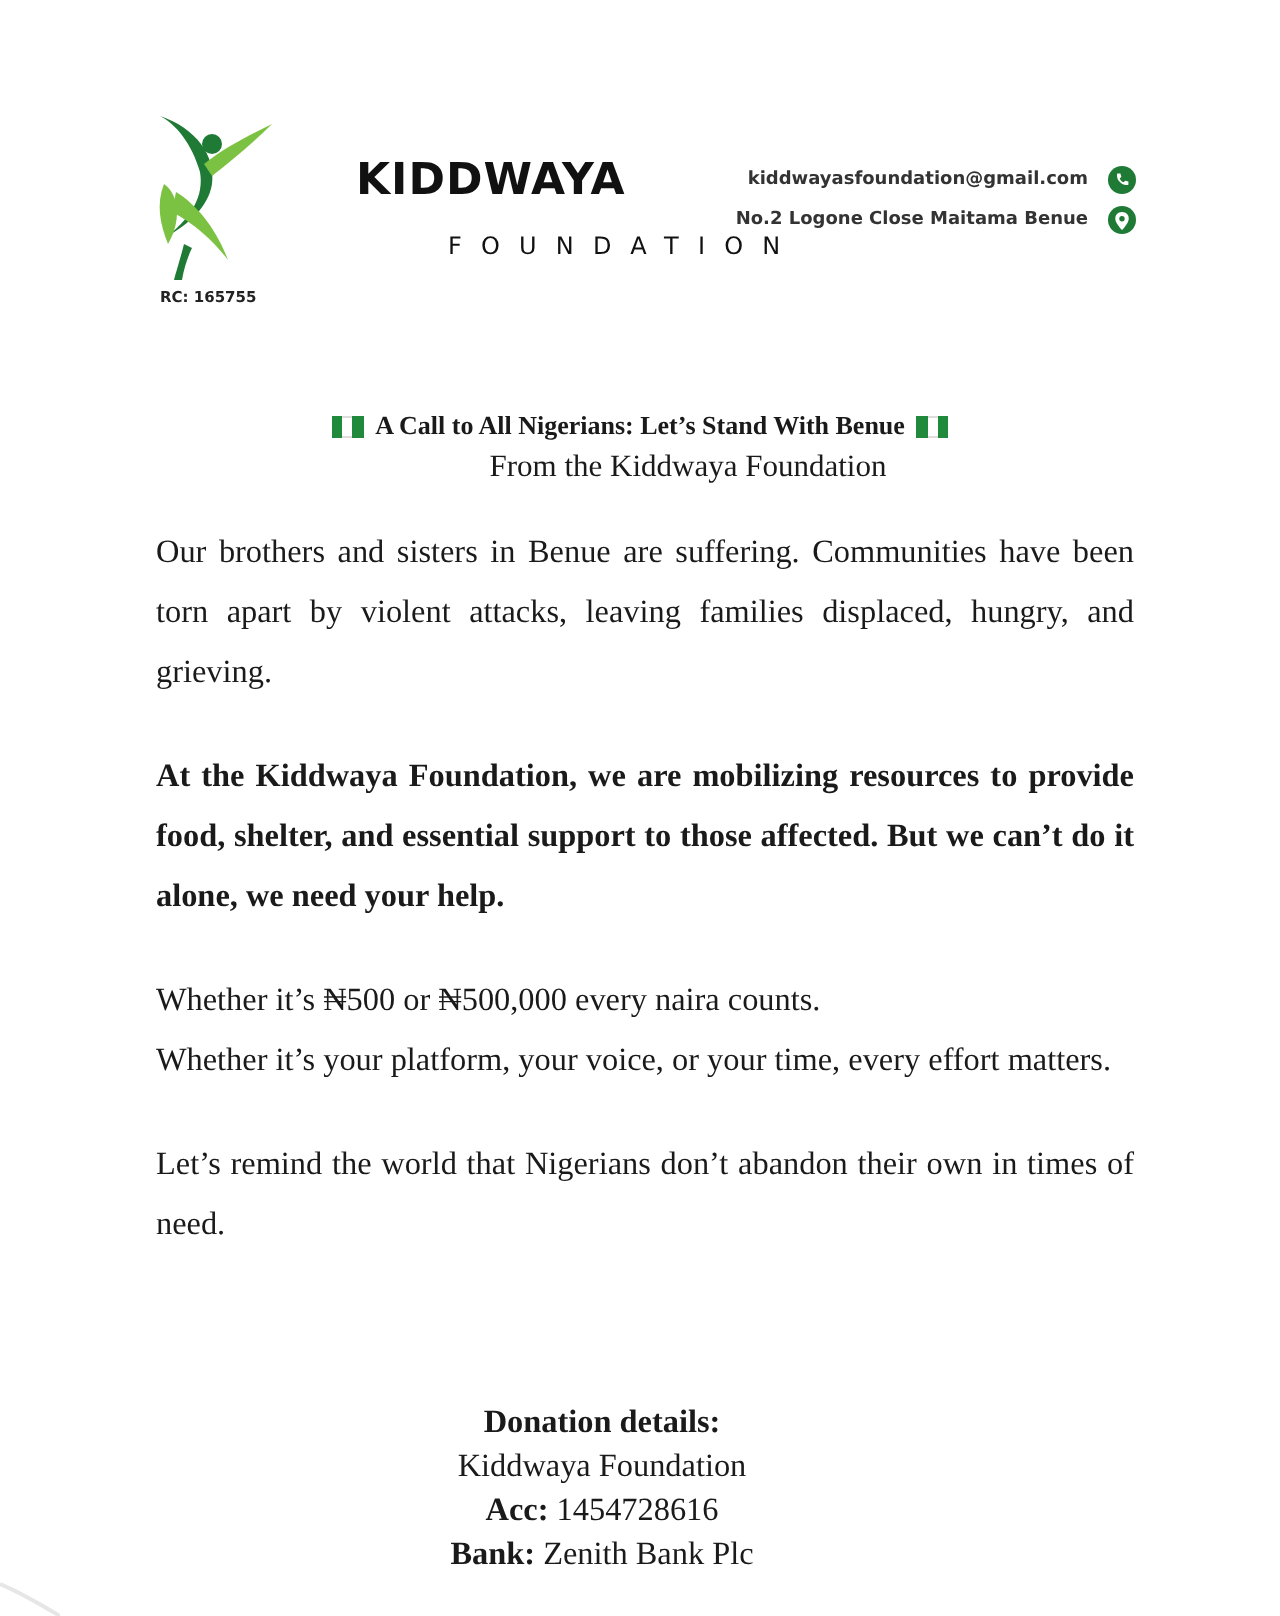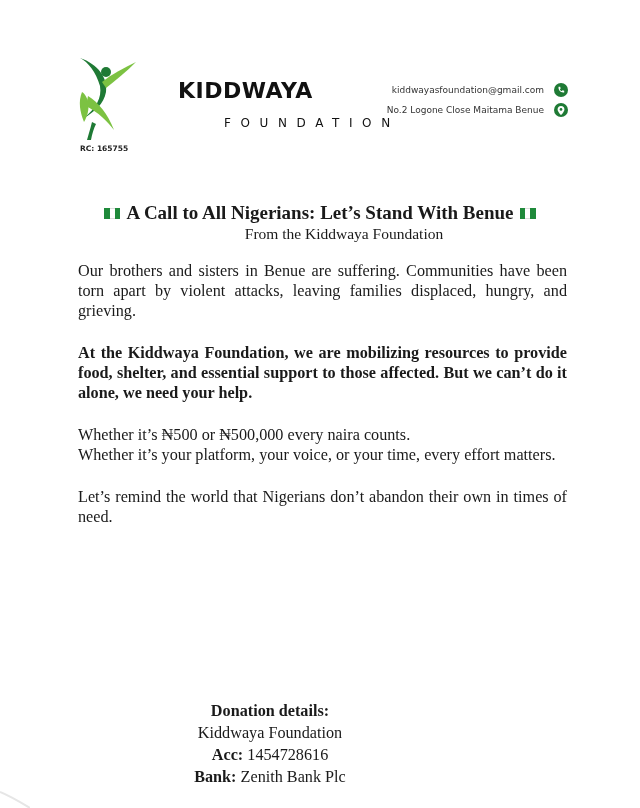--- a/index.html
+++ b/index.html
@@ -15,40 +15,40 @@
     letter-spacing: 0.5px; color: #111;
   }
   .brand-sub {
     position: absolute; left: 110px; top: 68px;
     font-family: "DejaVu Sans", sans-serif; font-size: 12px; letter-spacing: 9.6px; color: #111; margin-left: 44px;
   }
   .rc {
     position: absolute; left: 80px; top: 144px;
     font-family: "DejaVu Sans", sans-serif; font-weight: bold; font-size: 7.5px; color: #222;
   }
-  .contact { position: absolute; right: 72px; top: 80px; text-align: right; }
+  .contact { position: absolute; right: 72px; top: 80px; text-align: right; font-weight: bold; }
   .contact-row {
     display: flex; align-items: center; justify-content: flex-end;
     font-family: "DejaVu Sans", sans-serif; font-size: 9px; color: #333; height: 20px;
   }
   .contact-row .icon {
     width: 14px; height: 14px; border-radius: 50%; background: #1f7a35;
     margin-left: 10px; display: inline-flex; align-items: center; justify-content: center;
   }
   .heading { position: absolute; left: 0; width: 640px; top: 203px; text-align: center; }
-  .title { font-weight: bold; font-size: 19px; line-height: 20px; display: flex; justify-content: center; align-items: center; gap: 6px; }
+  .title { font-weight: bold; font-size: 13px; line-height: 20px; display: flex; justify-content: center; align-items: center; gap: 6px; }
   .subtitle { font-size: 15.5px; line-height: 22px; padding-left: 48px; }
   .flag { display: inline-flex; width: 16px; height: 11px; }
   .flag span { flex: 1; }
-  .body { position: absolute; left: 78px; width: 489px; top: 261px; font-size: 16.2px; line-height: 20px; }
+  .body { position: absolute; left: 78px; width: 489px; top: 261px; font-size: 16.2px; line-height: 30px; }
   .body p { margin: 0 0 22px 0; text-align: justify; }
   .body p.left { text-align: left; }
   .body p.tight { margin-bottom: 0; }
   .pin { display: inline-block; width: 18px; height: 16px; vertical-align: -2px; margin-right: 3px; }
-  .donation { position: absolute; left: 0; width: 540px; top: 700px; text-align: center; font-size: 16.2px; line-height: 22px; }
+  .donation { position: absolute; left: 0; width: 540px; top: 700px; text-align: center; font-size: 16.2px; line-height: 22px; padding-left: 31px; }
   .corner { position: absolute; left: 0; top: 790px; width: 30px; height: 18px; }
 </style>
 </head>
 <body>
 
 <div class="logo">
   <svg class="logo-mark" viewBox="0 0 60 88">
     <path d="M2 6 C10 10 18 20 22 34 C24 46 18 56 6 66 C16 60 26 52 28 40 C30 26 20 12 2 6 Z" fill="#1f7a35"></path>
     <path d="M6 70 C14 56 10 44 4 40 C0 50 2 60 6 70 Z" fill="#7cc242"></path>
     <path d="M24 30 C34 22 46 16 58 10 C48 20 38 28 28 36 Z" fill="#7cc242"></path>

